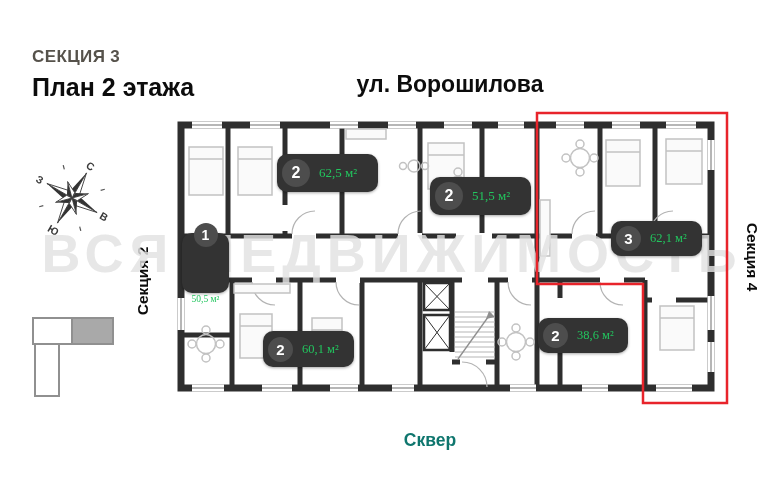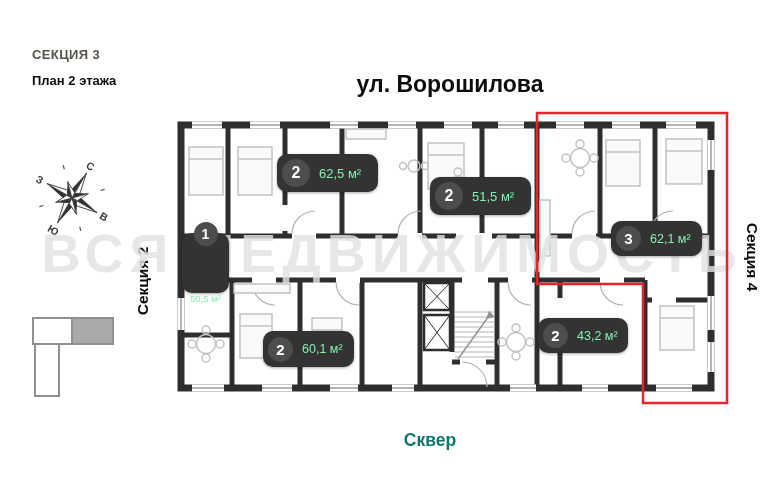--- a/index.html
+++ b/index.html
@@ -3,22 +3,22 @@
 <meta charset="utf-8">
 <style>
   html,body{margin:0;padding:0;}
   body{
     width:784px;height:500px;position:relative;overflow:hidden;
     background:#ffffff;
     font-family:"Liberation Sans","DejaVu Sans",sans-serif;
   }
   .abs{position:absolute;}
   
-  .sec-title{left:32px;top:47px;font-size:13px;font-weight:700;color:#56524b;letter-spacing:.4px;}
-  .floor-title{left:32px;top:73px;font-size:13px;font-weight:700;color:#0c0c0c;}
+  .sec-title{left:32px;top:47px;font-size:17px;font-weight:700;color:#56524b;letter-spacing:.4px;}
+  .floor-title{left:32px;top:73px;font-size:25px;font-weight:700;color:#0c0c0c;}
   
   .street{left:300px;top:71px;width:300px;text-align:center;font-size:23px;font-weight:700;color:#0c0c0c;}
   .park{left:330px;top:430px;width:200px;text-align:center;font-size:17.5px;font-weight:700;color:#0f766e;}
   .sec-side{font-size:15.5px;font-weight:700;color:#0c0c0c;white-space:nowrap;}
   .sec-left{left:143px;top:281px;transform:translate(-50%,-50%) rotate(-90deg);}
   .sec-right{left:752px;top:257px;transform:translate(-50%,-50%) rotate(90deg);}
   
   .watermark{
     left:0;top:222px;width:784px;text-align:center;z-index:5;
     font-size:54px;font-weight:700;letter-spacing:6px;
@@ -26,21 +26,21 @@
   }
   
   .badge{
     position:absolute;z-index:6;background:#333333;border-radius:10px;
     display:flex;align-items:center;box-shadow:0 1px 3px rgba(0,0,0,.35);
   }
   .badge .circ{
     background:#4d4d4d;border-radius:50%;color:#ffffff;font-weight:700;
     display:flex;align-items:center;justify-content:center;flex:none;
   }
-  .badge .area{color:#86efac;white-space:nowrap;}
+  .badge .area{color:#22c55e;white-space:nowrap;font-family:Liberation Serif, serif;}
   .badge.h{padding-left:5px;gap:9px;}
   .badge.h .circ{width:28px;height:28px;font-size:16px;}
   .badge.h .area{font-size:13px;}
   .badge.h.sm .circ{width:25px;height:25px;font-size:15px;}
   .badge.h.sm .area{font-size:12.5px;}
   .badge.v{flex-direction:column;justify-content:center;gap:3px;}
   .badge.v .circ{width:24px;height:24px;font-size:14px;}
   .badge.v .area{font-size:9.5px;margin-top:44px;}
   svg text{font-family:"Liberation Sans","DejaVu Sans",sans-serif;}
 </style>
@@ -323,14 +323,14 @@
   <div class="area">62,1 м²</div>
 </div>
 
 <div class="badge h sm" style="left:263px;top:331px;width:86px;height:36px;">
   <div class="circ">2</div>
   <div class="area">60,1 м²</div>
 </div>
 
 <div class="badge h sm" style="left:538px;top:318px;width:85px;height:35px;">
   <div class="circ">2</div>
-  <div class="area">43,2 м²</div>
+  <div class="area">38,6 м²</div>
 </div>
 
 </body></html>

